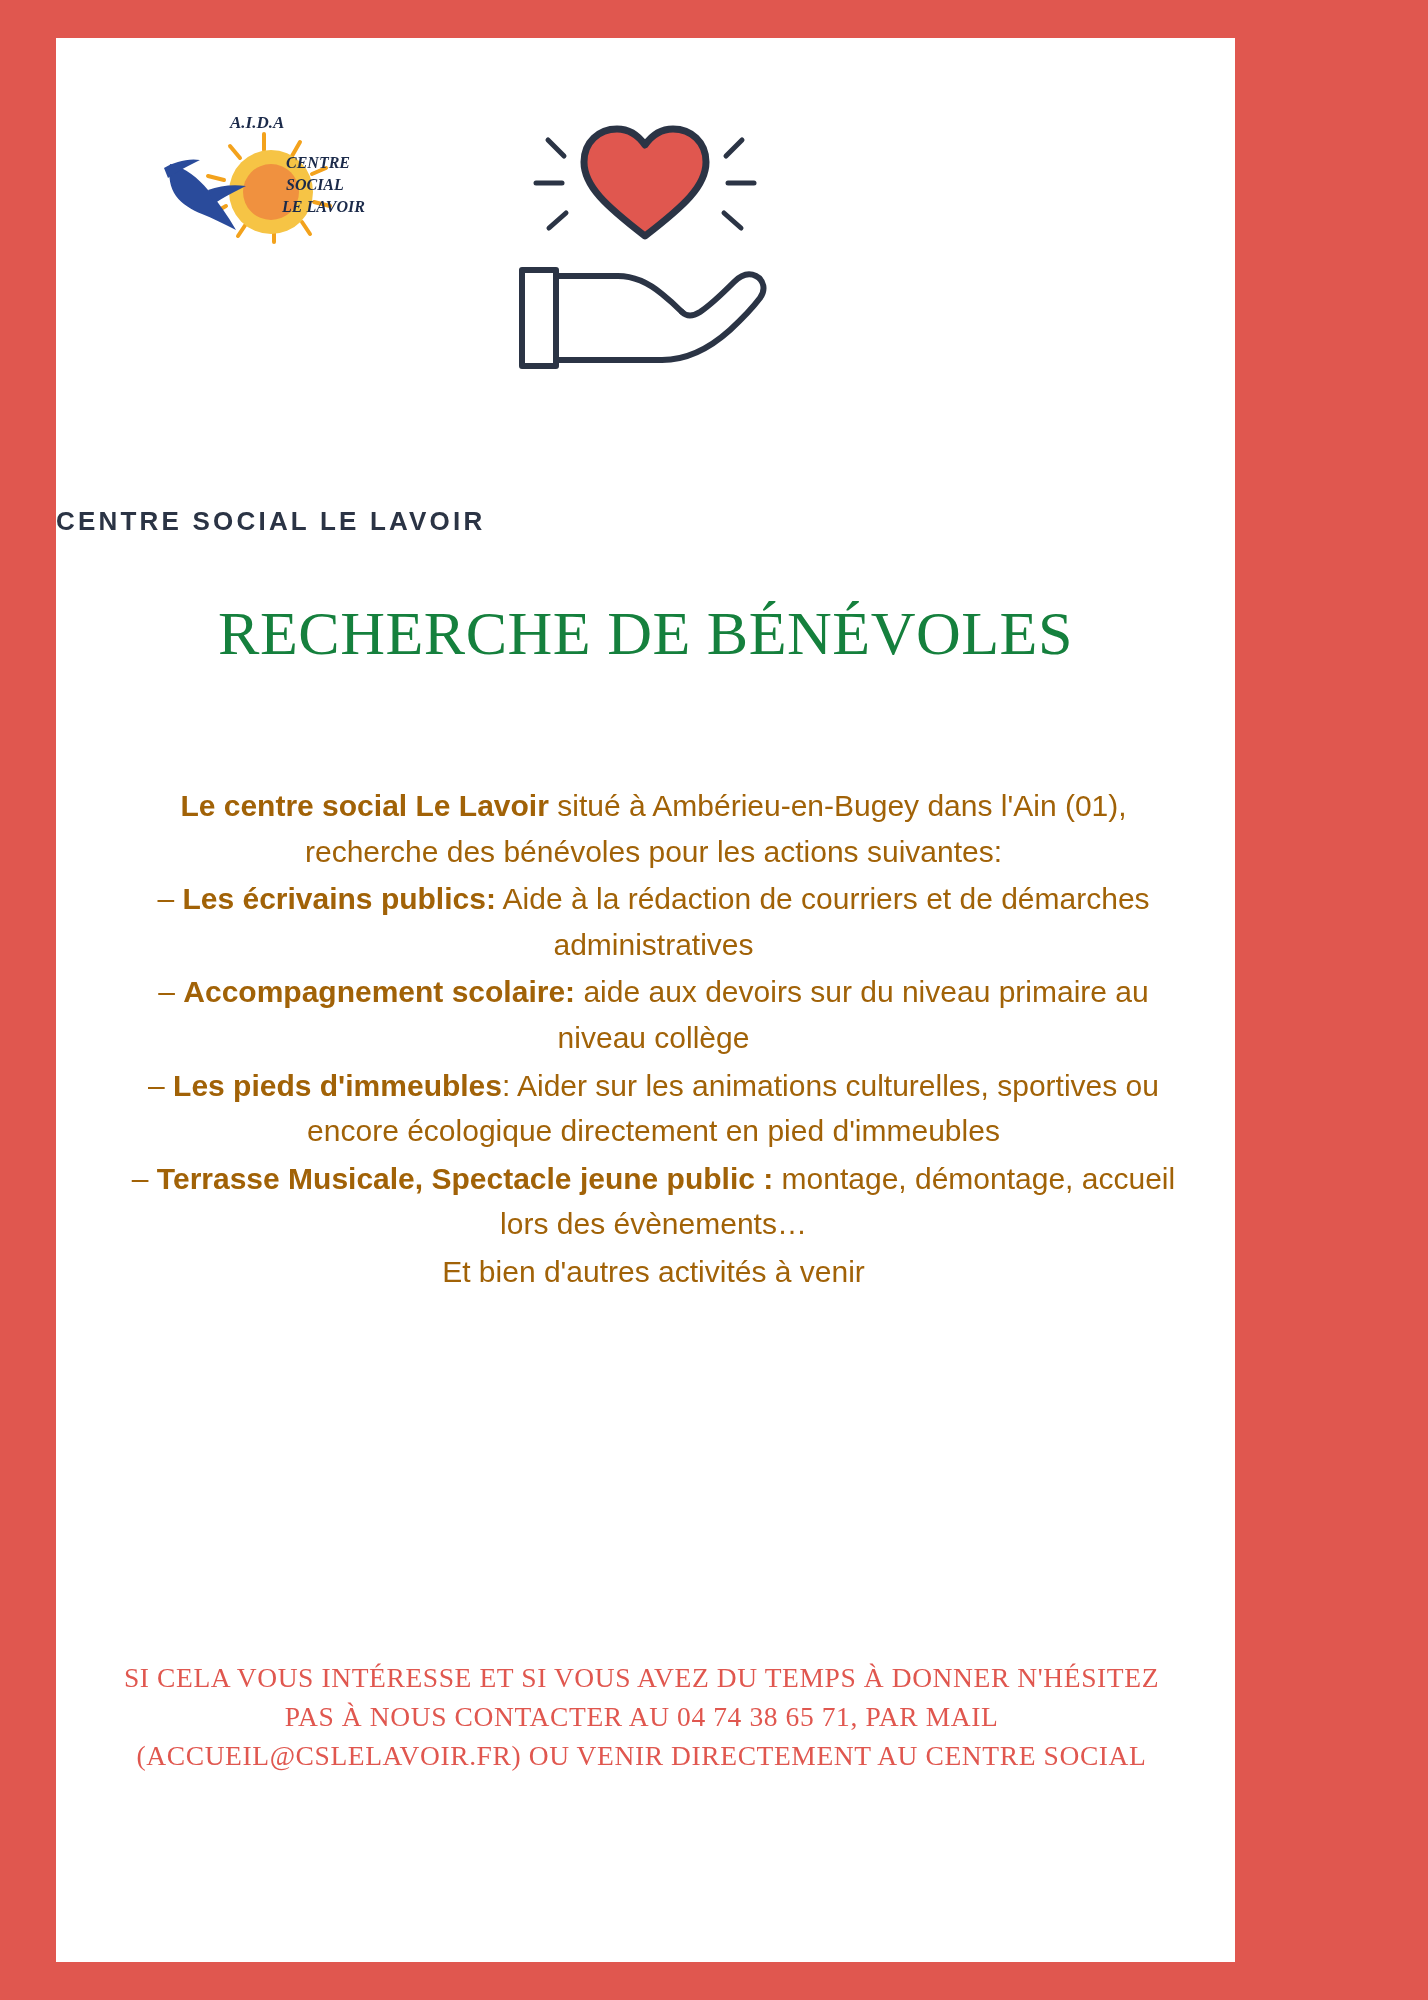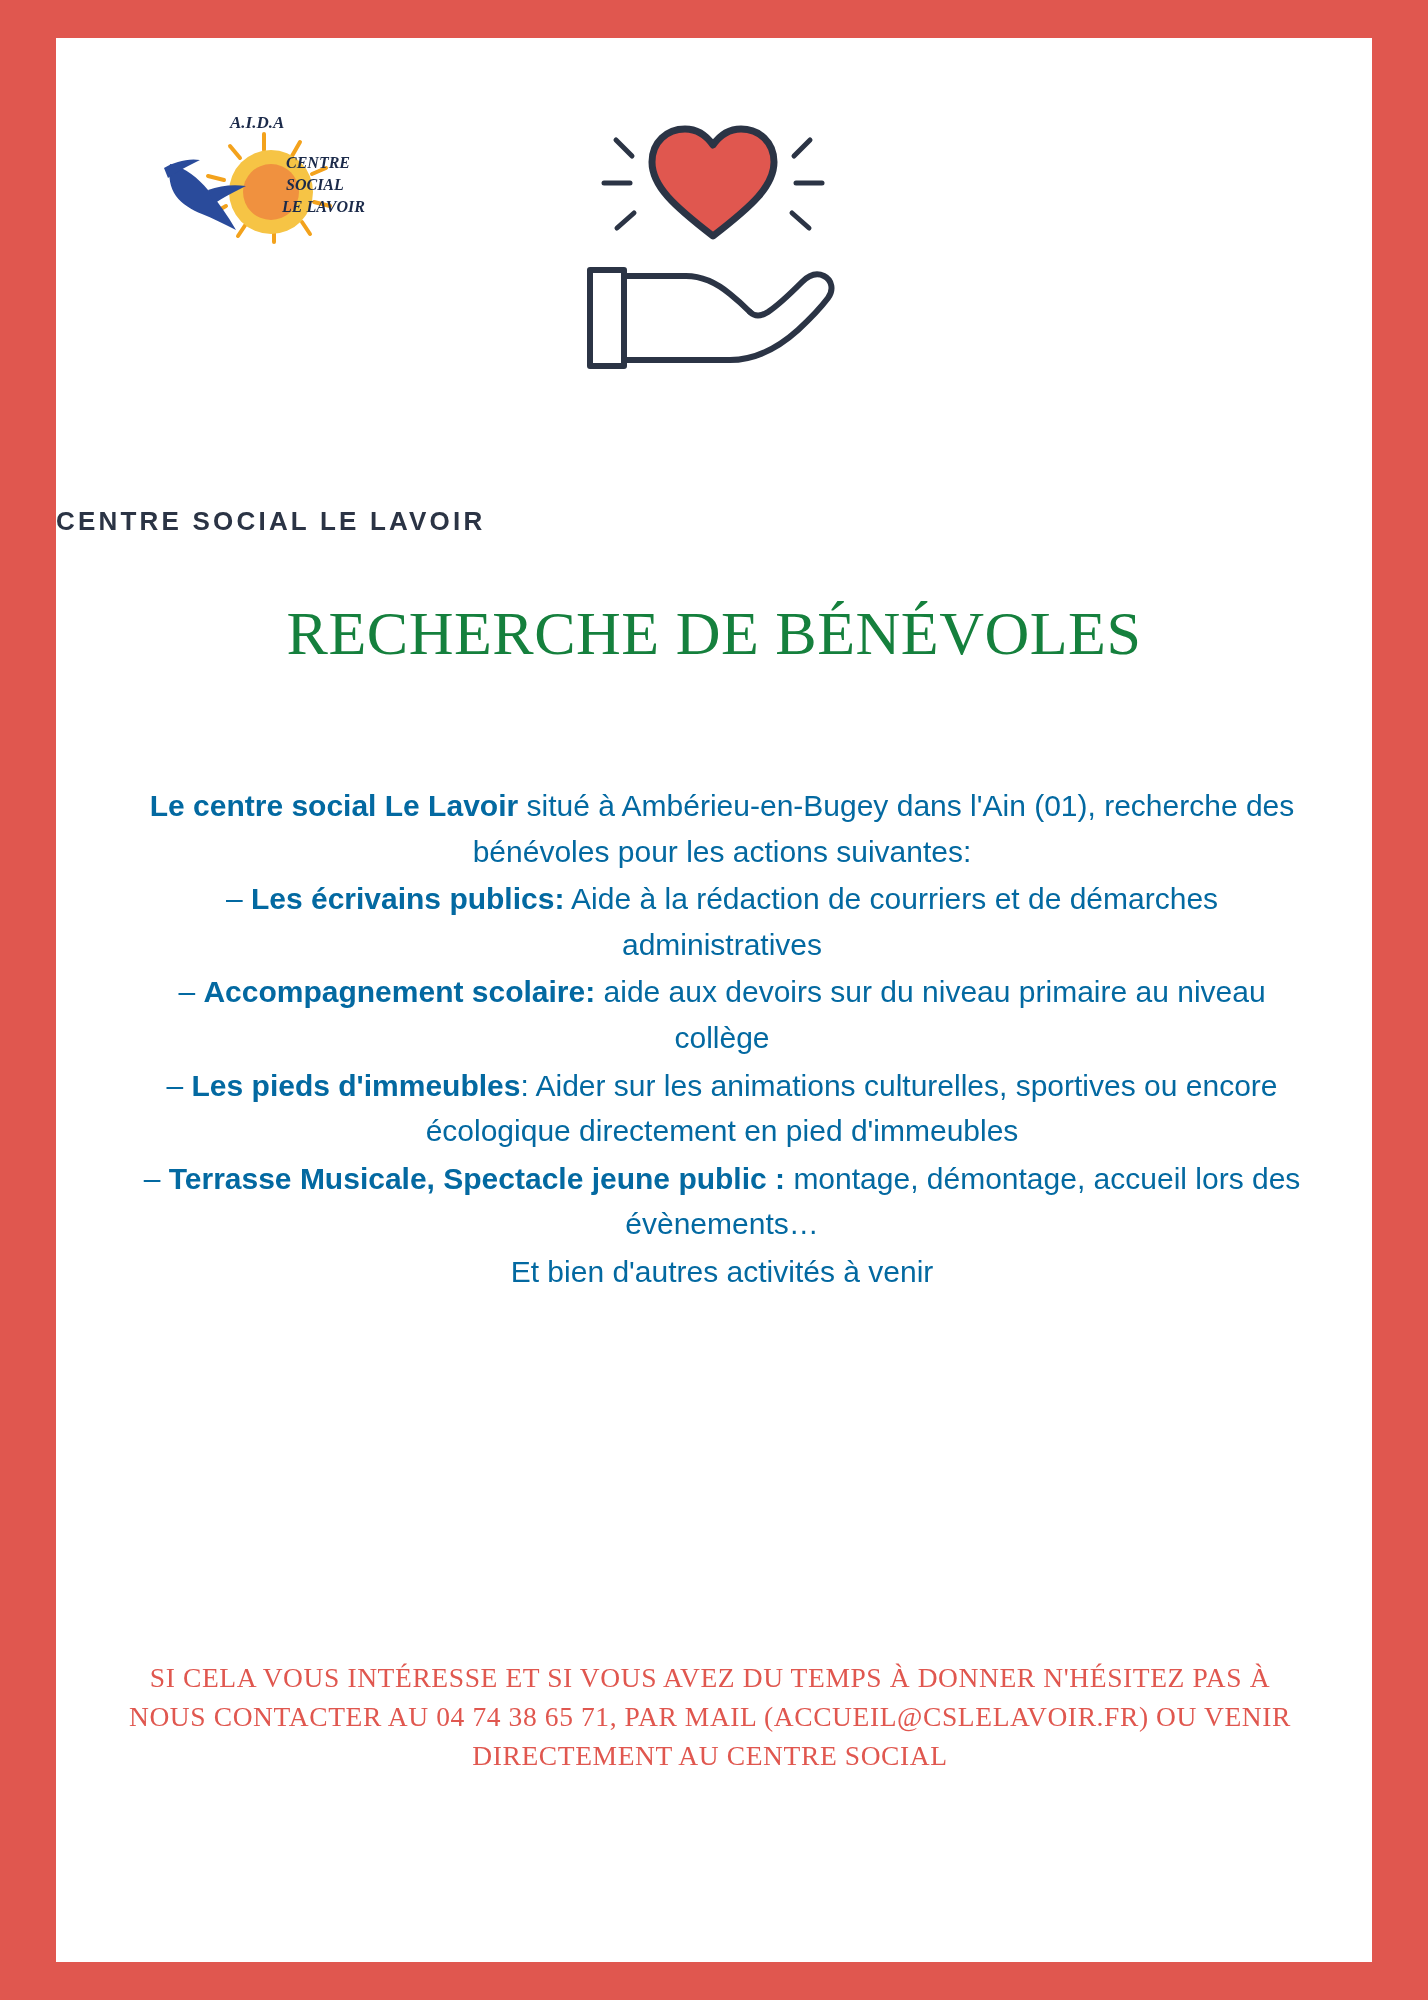--- a/index.html
+++ b/index.html
@@ -10,21 +10,21 @@
     width: 1428px;
     height: 2000px;
     background: #e0574f;
     font-family: "Liberation Sans", sans-serif;
     overflow: hidden;
   }
   .poster {
     position: absolute;
     left: 56px;
     top: 38px;
-    width: 1316px;
+    width: 1179px;
     height: 1924px;
     background: #ffffff;
   }
 
   
   .logo {
     position: absolute;
     left: 78px;
     top: 68px;
     width: 250px;
@@ -71,21 +71,21 @@
   }
 
   .body-copy {
     position: absolute;
     left: 72px;
     right: 56px;
     top: 745px;
     text-align: center;
     font-size: 30px;
     line-height: 1.52;
-    color: #0369a1;
+    color: #a16207;
     font-family: "Liberation Sans", sans-serif;
   }
   .body-copy p {
     margin: 0 0 2px 0;
   }
   .body-copy b {
     font-weight: bold;
   }
 
   .cta {

